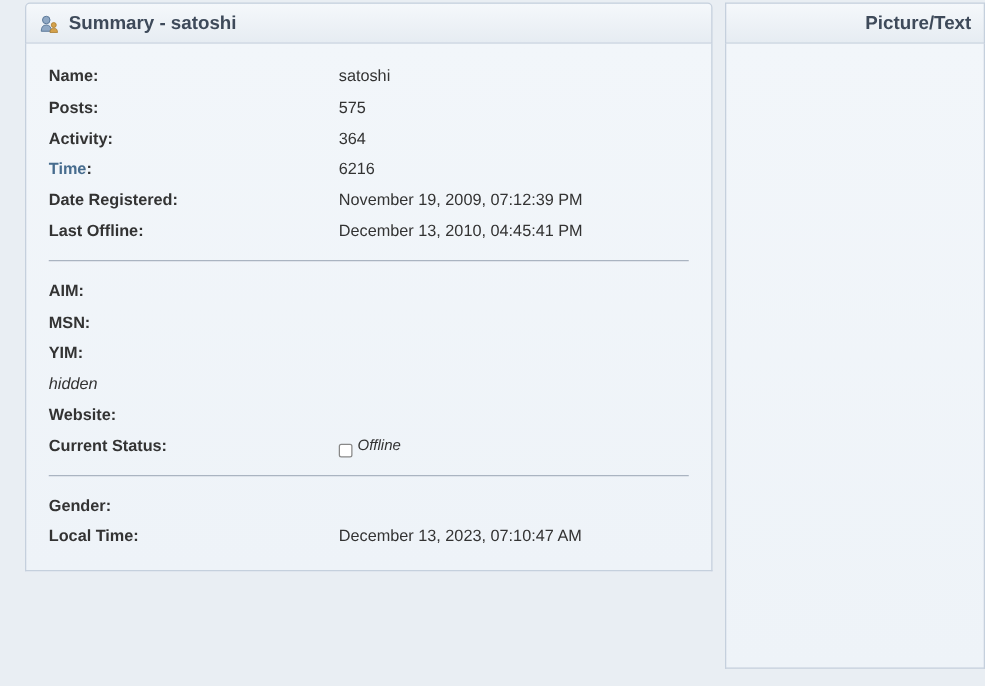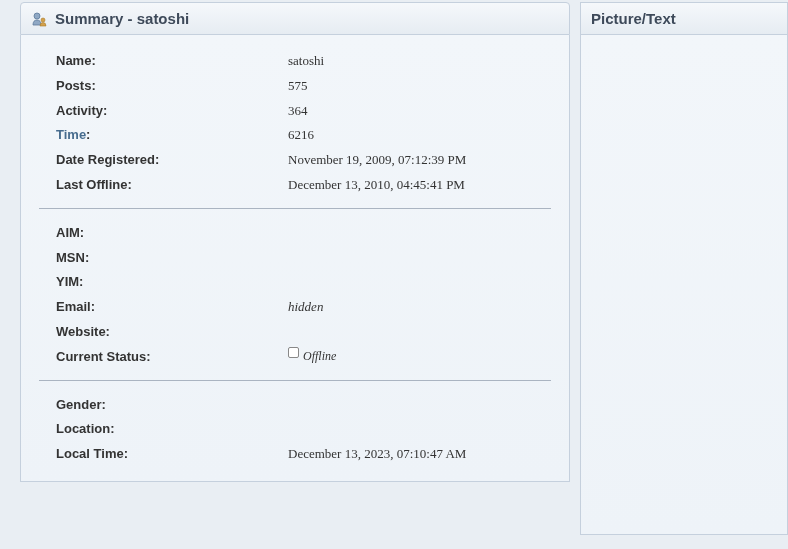--- a/index.html
+++ b/index.html
@@ -32,21 +32,21 @@
       display: flex;
       align-items: center;
       gap: 8px;
       margin-bottom: 0;
     }
     .panel-header-right {
       background: linear-gradient(#f5f8fb, #e6ecf2);
       border: 1px solid #c5d0dd;
       border-left: 1px solid #c5d0dd;
       padding: 7px 10px;
-      text-align: left;
+      text-align: right;
       font-weight: bold;
       color: #3e4a5a;
       font-size: 15px;
     }
     .panel-header .title {
       font-weight: bold;
       color: #3e4a5a;
       font-size: 15px;
     }
     .panel-body {
@@ -59,42 +59,40 @@
       background: linear-gradient(#f2f6fa, #eef3f8);
       border: 1px solid #c5d0dd;
       border-top: none;
       border-left: 1px solid #c5d0dd;
       min-height: 500px;
     }
     .field-row {
       display: flex;
       padding: 2px 0;
       line-height: 1.6;
-      margin-left: 17px;
     }
     .field-label {
       flex: 0 0 232px;
       font-weight: bold;
       color: #333;
     }
     .field-value {
       color: #333;
-      font-family: Liberation Serif, serif;
     }
     .field-value.italic {
       font-style: italic;
     }
     hr.sep {
       border: none;
       border-top: 1px solid #aab4c1;
       margin: 10px 0 12px 0;
     }
     .status-wrap {
       display: flex;
-      align-items: flex-start;
+      align-items: flex-end;
       gap: 4px;
     }
     .offline-box {
       width: 11px;
       height: 11px;
       border: 1px solid #888;
       border-radius: 2px;
       background: #fff;
       display: inline-block;
     }
@@ -155,21 +153,20 @@
       </div>
       <div class="field-row">
         <div class="field-label">MSN:</div>
         <div class="field-value"></div>
       </div>
       <div class="field-row">
         <div class="field-label">YIM:</div>
         <div class="field-value"></div>
       </div>
       <div class="field-row">
-        <div class="field-label">Email:</div>
         <div class="field-value italic">hidden</div>
       </div>
       <div class="field-row">
         <div class="field-label">Website:</div>
         <div class="field-value"></div>
       </div>
       <div class="field-row">
         <div class="field-label">Current Status:</div>
         <div class="field-value">
           <span class="status-wrap">
@@ -179,24 +176,20 @@
         </div>
       </div>
 
       <hr class="sep">
 
       <div class="field-row">
         <div class="field-label">Gender:</div>
         <div class="field-value"></div>
       </div>
       <div class="field-row">
-        <div class="field-label">Location:</div>
-        <div class="field-value"></div>
-      </div>
-      <div class="field-row">
         <div class="field-label">Local Time:</div>
         <div class="field-value">December 13, 2023, 07:10:47 AM</div>
       </div>
 
     </div>
   </div>
 
   <div class="right-col">
     <div class="panel-header-right">
       <span>Picture/Text</span>

